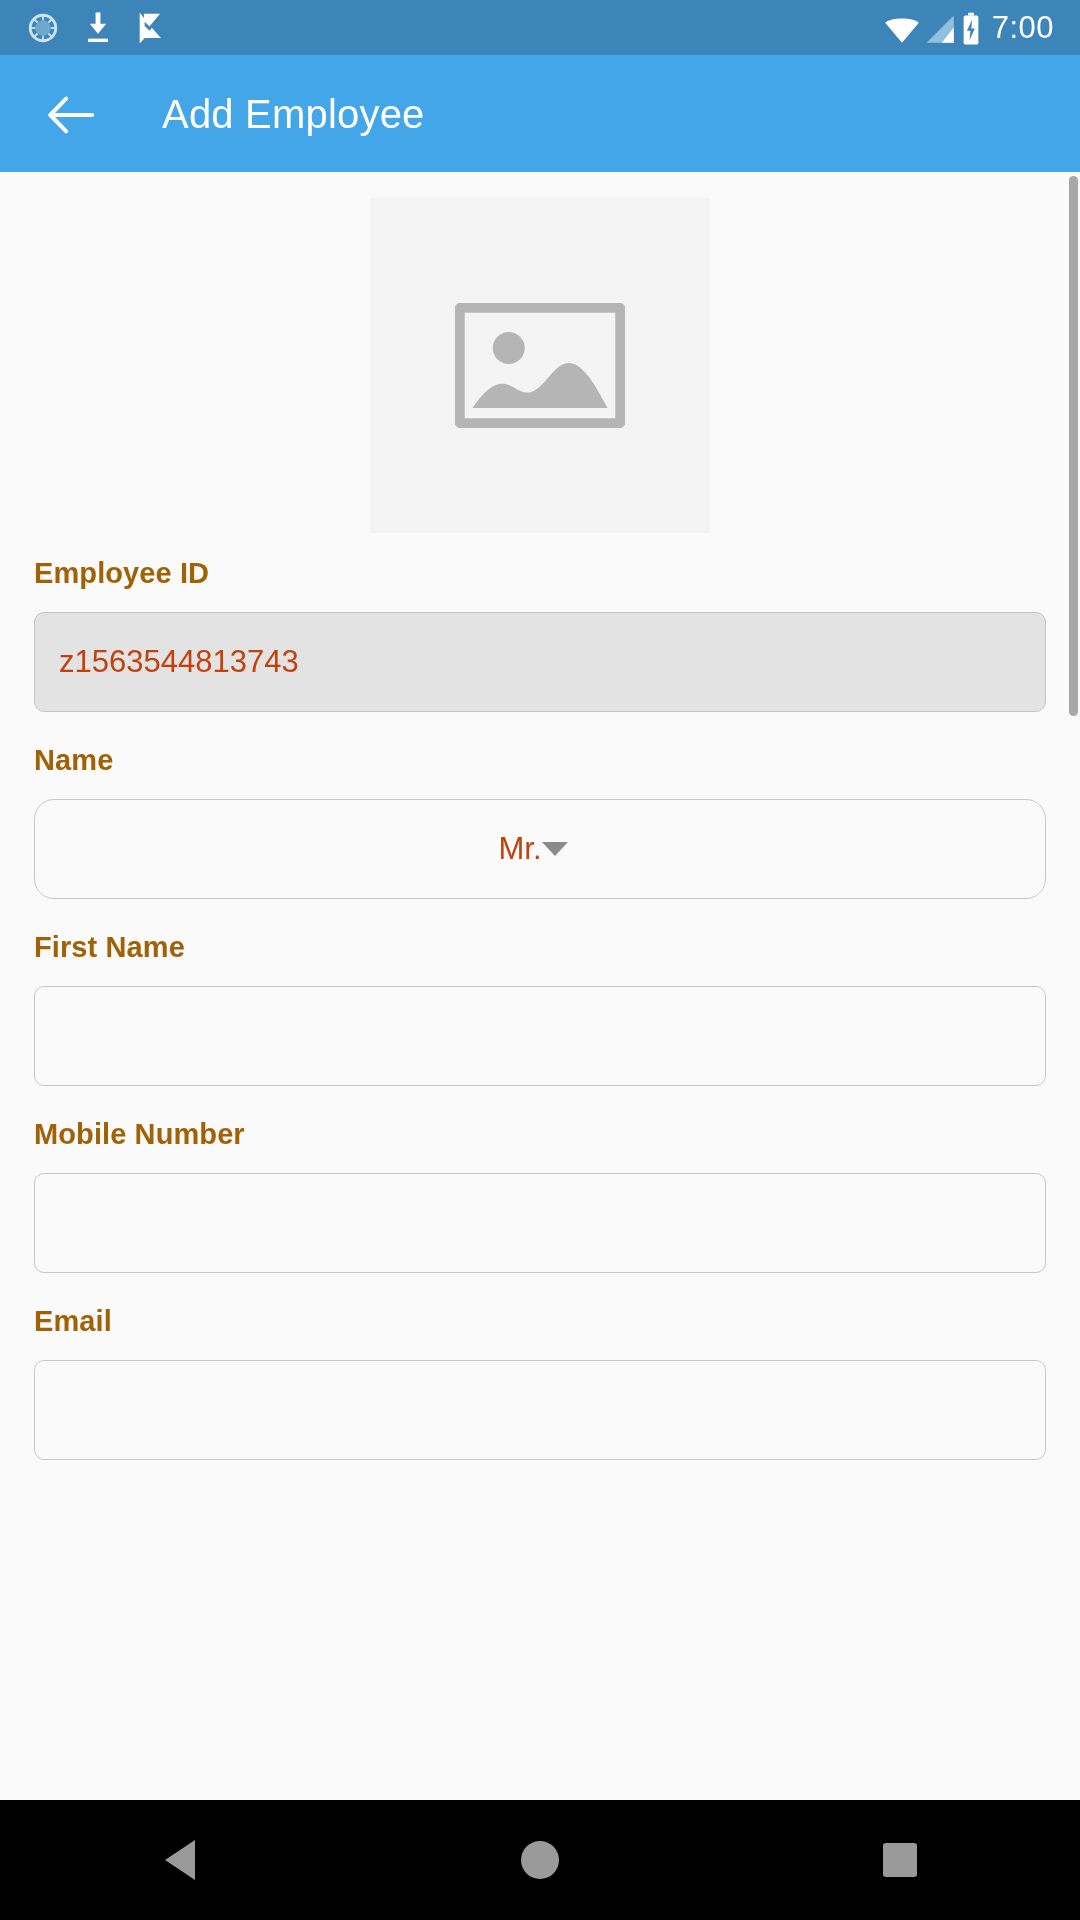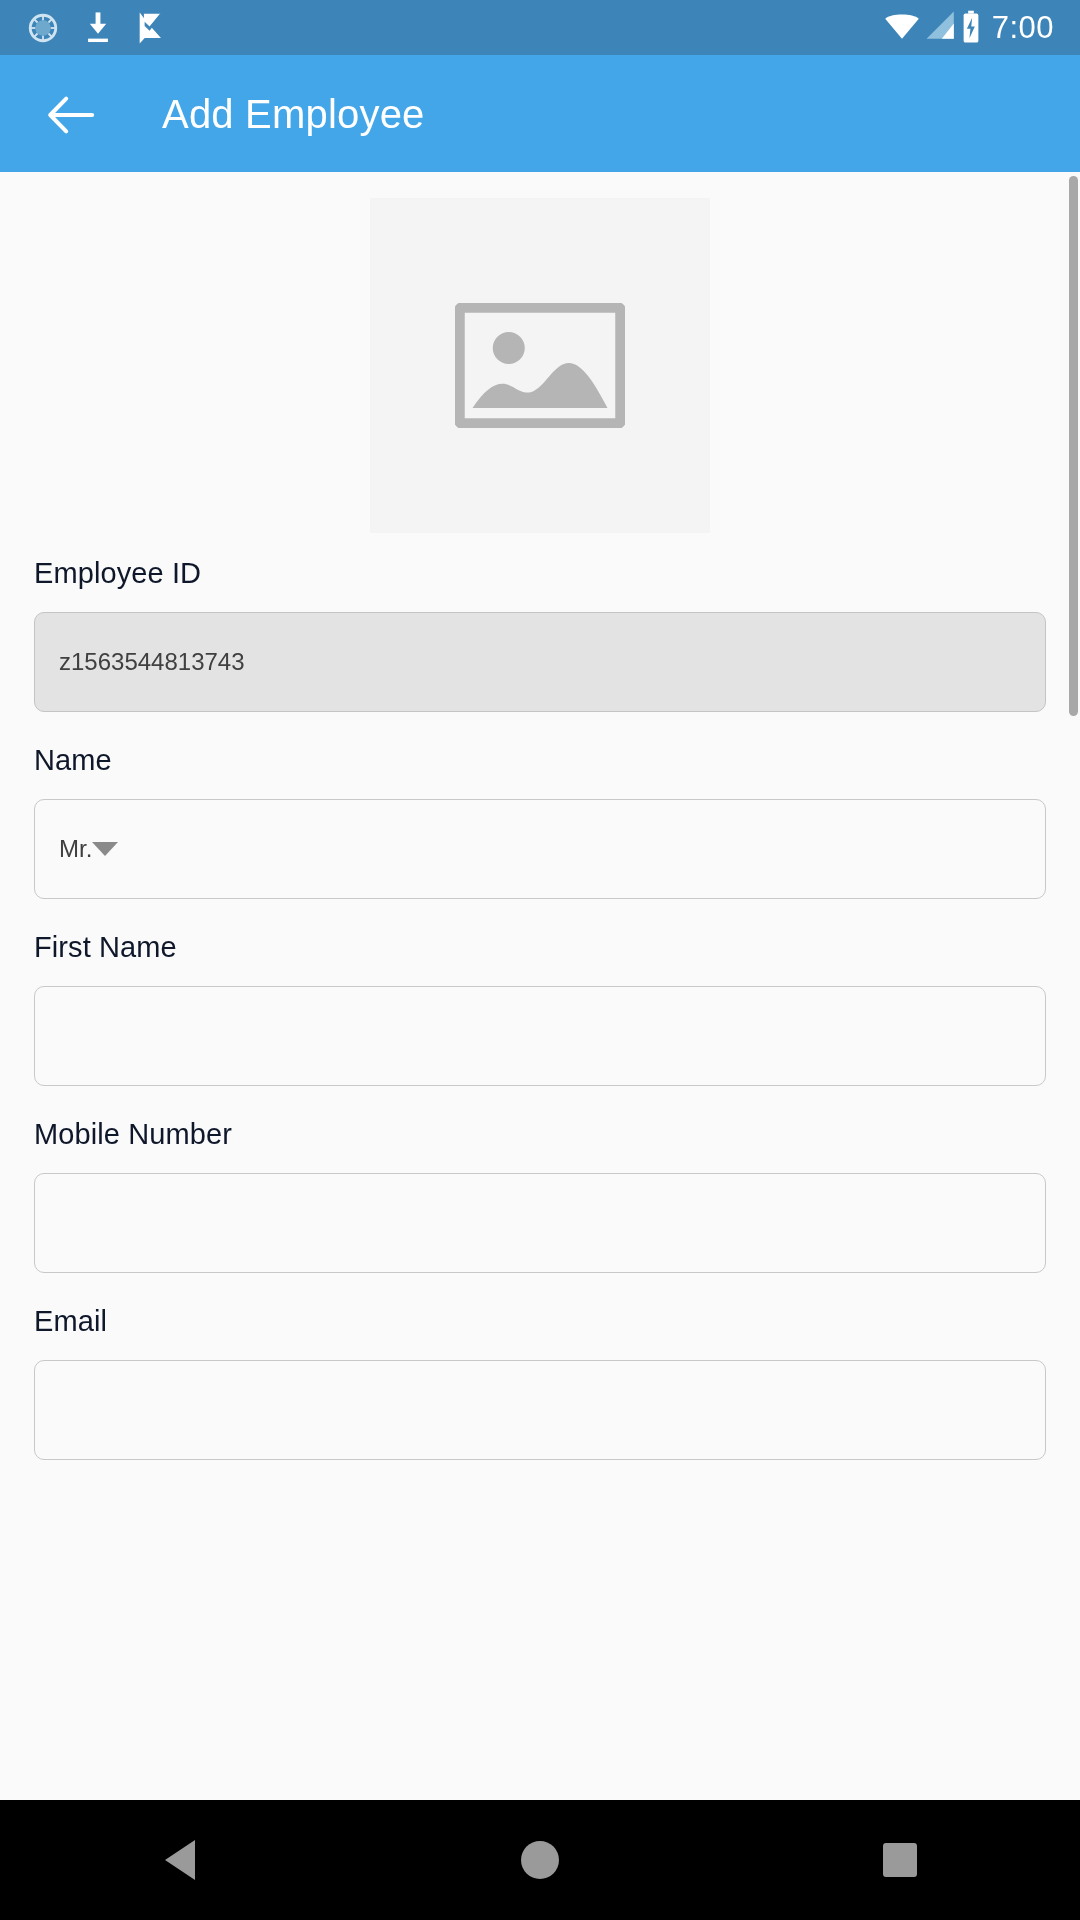--- a/index.html
+++ b/index.html
@@ -11,21 +11,21 @@
   }
   #screen { position:relative; width:1080px; height:1920px; background:#fafafa; }
 
   
   .statusbar {
     position:absolute; top:0; left:0; width:1080px; height:55px;
     background:#3d85b8; display:flex; align-items:center;
     padding:0 26px;
   }
   .sb-left { display:flex; align-items:center; gap:24px; }
-  .sb-right { margin-left:auto; display:flex; align-items:flex-start; gap:2px; }
+  .sb-right { margin-left:auto; display:flex; align-items:flex-end; gap:2px; }
   .sb-clock {
     color:#ffffff; font-size:31px; font-weight:400;
     letter-spacing:0.5px; margin-left:8px;
   }
   .sb-ico { display:block; }
 
   
   .appbar {
     position:absolute; top:55px; left:0; width:1080px; height:119px;
     background:#42a6e8; display:flex; align-items:center;
@@ -51,31 +51,31 @@
   }
   .pic-wrap {
     margin:26px auto 0; width:340px; height:335px;
     background:#f4f4f4; display:flex; align-items:center; justify-content:center;
     cursor:pointer;
   }
 
   .form { padding:0 34px; margin-top:24px; }
   .field { margin-bottom:4px; }
   .field-label {
-    font-size:29px; font-weight:normal; color:#0f172a;
+    font-size:29px; font-weight:bold; color:#a16207;
     margin-bottom:22px; letter-spacing:0.1px;
   }
   .input-box {
     height:100px; border:1px solid #c8c8c8; border-radius:10px;
     background:#fafafa; display:flex; align-items:center;
     padding:0 24px; margin-bottom:32px;
   }
   .input-box.disabled { background:#e3e3e3; border-color:#c4c4c4; }
-  .input-text { font-size:24px; color:#404040; }
-  .input-box.select { justify-content:flex-start; }
+  .input-text { font-size:31px; color:#c2410c; }
+  .input-box.select { justify-content:center;border-radius:20px; }
   .caret {
     width:0; height:0; border-left:13px solid transparent;
     border-right:13px solid transparent; border-top:14px solid #8a8a8a;
     margin-right:14px;
   }
 
   
   .scrollbar {
     position:absolute; right:2px; top:176px; width:9px; height:540px;
     background:#a8a8a8; border-radius:5px;

